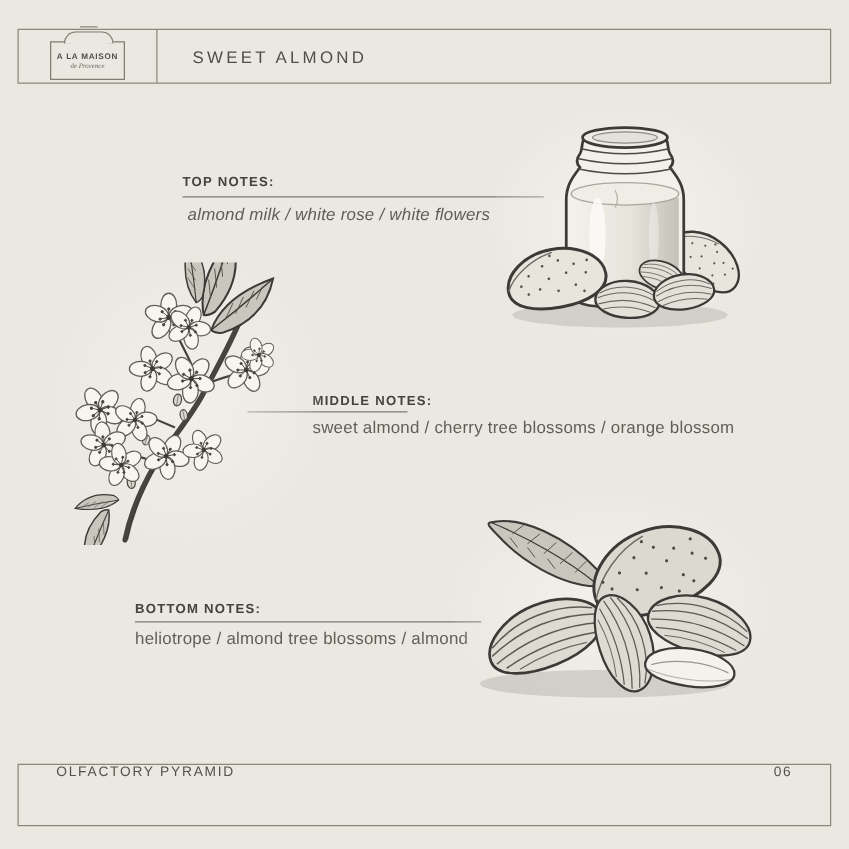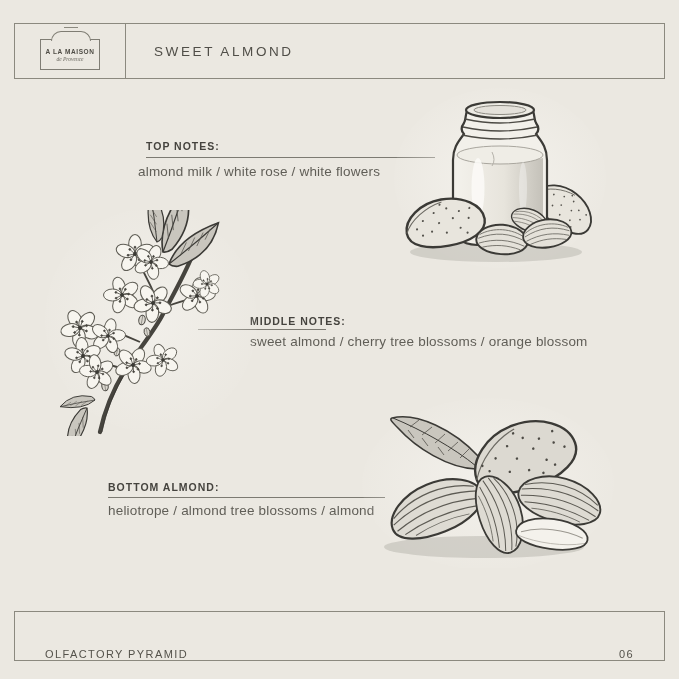--- a/index.html
+++ b/index.html
@@ -2,55 +2,55 @@
 <html><head>
 <meta charset="utf-8">
 <style>
   html,body{margin:0;padding:0;background:#ebe8e1;}
   .canvas{
     position:relative;width:679px;height:679px;background:#ebe8e1;
     font-family:"Liberation Sans",sans-serif;overflow:hidden;color:#44423d;
   }
   
   .header-box{
-    position:absolute;left:14px;top:23px;width:651px;height:56px;
+    position:absolute;left:14px;top:23px;width:651px;height:44px;
     box-sizing:border-box;border:1px solid #8b897f;display:flex;align-items:stretch;
   }
   .logo-cell{width:110px;border-right:1px solid #8b897f;display:flex;align-items:center;justify-content:center;}
   .logo-mark{position:relative;width:58px;height:29px;border:1px solid #7f7d74;margin-top:6px;}
   .logo-arch{position:absolute;top:-9px;left:50%;margin-left:-19px;width:38px;height:9px;
     border:1px solid #7f7d74;border-bottom:none;border-radius:19px 19px 0 0;background:#ebe8e1;}
   .logo-arch-dot{position:absolute;top:-5px;left:50%;width:14px;margin-left:-7px;height:2px;
     border-top:1px solid #8b897f;}
   .logo-brand{font-size:6.5px;letter-spacing:.6px;text-align:center;margin-top:8px;color:#4e4c45;font-weight:bold;}
   .logo-tagline{font-family:"Liberation Serif",serif;font-style:italic;font-size:5.5px;text-align:center;color:#6b6961;margin-top:1px;}
   .title-cell{flex:1;display:flex;align-items:center;padding-left:28px;}
   .page-title{font-size:13.5px;letter-spacing:2.6px;color:#504e48;}
   
   .note-label{position:absolute;font-size:10.5px;font-weight:bold;letter-spacing:1px;color:#45433e;text-align:right;}
   .note-rule{position:absolute;height:1px;background:#7c7a72;}
   .note-values{position:absolute;font-size:13.5px;letter-spacing:.2px;color:#605e57;}
   .lbl-top{left:146px;top:140px;}
   .rule-top{left:146px;top:157px;width:289px;}
-  .val-top{left:138px;top:164px;}
+  .val-top{left:150px;top:164px;font-style:italic;}
   .lbl-mid{left:250px;top:315px;}
   .rule-mid{left:198px;top:329px;width:128px;}
   .val-mid{left:250px;top:334px;}
   .lbl-bot{left:108px;top:481px;}
   .rule-bot{left:108px;top:497px;width:277px;}
   .val-bot{left:108px;top:503px;}
   
   .illus{position:absolute;}
   .illus-jar{left:393px;top:86px;width:214px;height:182px;}
   .illus-blossom{left:45px;top:210px;width:212px;height:226px;}
   .illus-almonds{left:362px;top:396px;width:252px;height:172px;}
   
   .footer-box{
     position:absolute;left:14px;top:611px;width:651px;height:50px;box-sizing:border-box;
-    border:1px solid #8b897f;display:flex;align-items:flex-end;justify-content:space-between;
+    border:1px solid #8b897f;display:flex;align-items:flex-start;justify-content:space-between;
     padding:0 30px;
   }
   .footer-label,.footer-page{font-size:11px;letter-spacing:1.4px;color:#54524b;}
 </style>
 </head>
 <body>
 
 <div class="canvas">
 
   <div class="header-box">
@@ -220,21 +220,21 @@
       <use href="#b-fl" transform="translate(162,74) rotate(55) scale(0.75)"></use>
       <use href="#b-fl" transform="translate(35,118) rotate(-30) scale(1.05)"></use>
       <use href="#b-fl" transform="translate(63,126) rotate(14) scale(0.95)"></use>
       <use href="#b-fl" transform="translate(38,146) rotate(-6) scale(1.0)"></use>
       <use href="#b-fl" transform="translate(88,155) rotate(30) scale(1.0)"></use>
       <use href="#b-fl" transform="translate(118,150) rotate(-22) scale(0.9)"></use>
       <use href="#b-fl" transform="translate(52,162) rotate(60) scale(0.95)"></use>
     </svg>
   </div>
 
-  <div class="note-label lbl-bot">BOTTOM ALMOND:</div>
+  <div class="note-label lbl-bot">BOTTOM NOTES:</div>
   <div class="note-rule rule-bot"></div>
   <div class="note-values val-bot">heliotrope / almond tree blossoms / almond</div>
 
   <div class="illus illus-almonds">
     <svg width="252" height="172" viewBox="0 0 252 172">
       <defs>
         <radialGradient id="a-halo" cx="50%" cy="50%" r="55%">
           <stop offset="0%" stop-color="#f4f2ed" stop-opacity="0.85"></stop>
           <stop offset="100%" stop-color="#f4f2ed" stop-opacity="0"></stop>
         </radialGradient>

